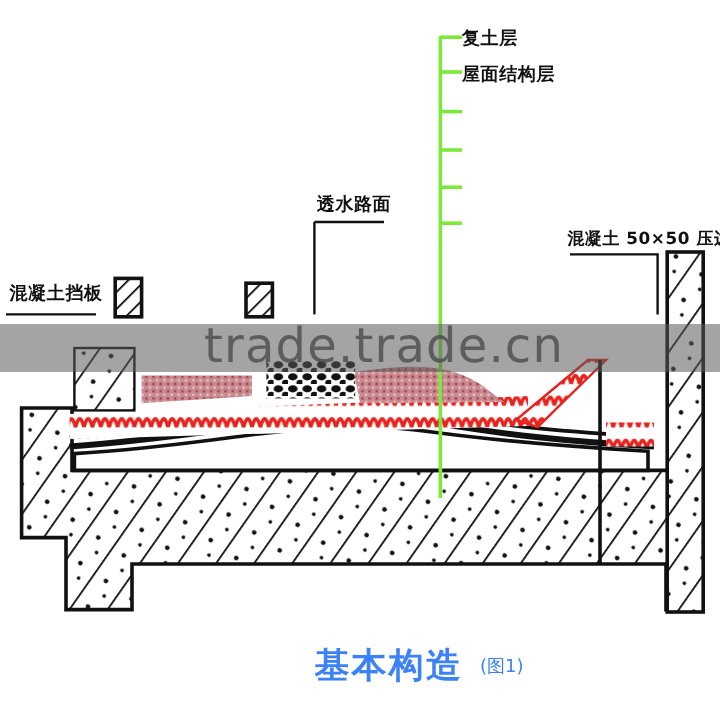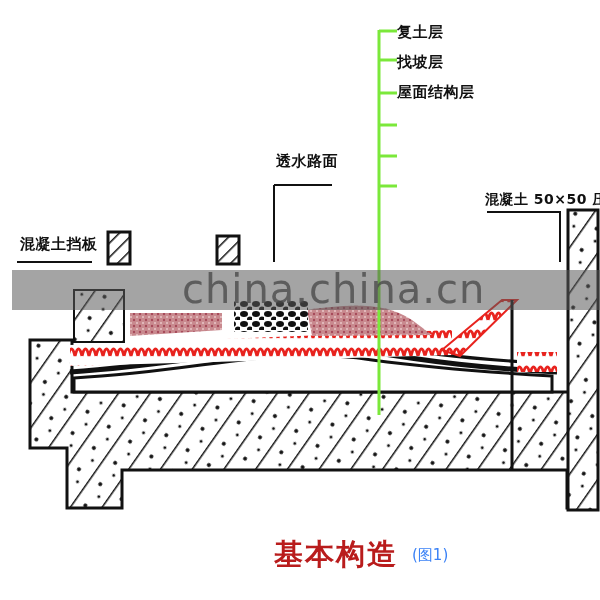--- a/index.html
+++ b/index.html
@@ -1,29 +1,29 @@
 <!DOCTYPE html>
 <html><head>
 <meta charset="utf-8">
 <style>
   html, body { margin: 0; padding: 0; background: #ffffff; }
   body { width: 600px; height: 600px; position: relative; overflow: hidden;
          font-family: "DejaVu Sans", sans-serif; }
-  .canvas { position: absolute; left: 0; top: 0; width: 568px; height: 600px; margin-left: 12px; }
+  .canvas { position: absolute; left: 0; top: 0; width: 568px; height: 600px; }
   .label { position: absolute; font-size: 15px; font-weight: bold; color: #111;
            white-space: nowrap; line-height: 17px; letter-spacing: 0.5px; }
   .layer-list { position: absolute; left: 385px; top: 24px; }
   .layer-list .label { position: static; display: block; margin-bottom: 2px; }
   .watermark { position: absolute; left: 0; top: 270px; width: 600px; height: 40px;
                background: rgba(90,90,90,0.55); }
   .watermark-text { position: absolute; left: 170px; top: 266px; font-size: 40px;
                color: rgba(70,70,70,0.75); font-family: "DejaVu Sans", sans-serif;
                letter-spacing: 1px; }
   .caption { position: absolute; left: 262px; top: 535px; font-size: 29px; font-weight: bold;
-             color: #b91c1c; letter-spacing: 2px; }
+             color: #3b82f6; letter-spacing: 2px; }
   .caption-sub { position: absolute; left: 400px; top: 546px; font-size: 15px; color: #3b82f6; }
 </style>
 </head>
 <body>
 
 <div class="canvas">
   <svg width="600" height="600" viewBox="0 0 600 600">
     <defs>
       <pattern id="hatch" patternUnits="userSpaceOnUse" width="26" height="26" patternTransform="rotate(35)">
         <rect width="26" height="26" fill="#fff"></rect>
@@ -86,26 +86,25 @@
       <line x1="367" y1="60" x2="385" y2="60"></line>
       <line x1="367" y1="93" x2="385" y2="93"></line>
       <line x1="367" y1="125" x2="385" y2="125"></line>
       <line x1="367" y1="156" x2="385" y2="156"></line>
       <line x1="367" y1="186" x2="385" y2="186"></line>
     </g>
   </svg>
 
   <div class="layer-list">
     <span class="label" style="margin-bottom:13px">复土层</span>
-    <span class="label" style="margin-bottom:13px">找坡层</span>
     <span class="label">屋面结构层</span>
   </div>
 
   <span class="label" style="left:8px; top:236px;">混凝土挡板</span>
-  <span class="label" style="left:264px; top:153px;font-family:Liberation Serif, serif;">透水路面</span>
+  <span class="label" style="left:264px; top:163px;font-family:Liberation Serif, serif;">透水路面</span>
   <span class="label" style="left:473px; top:191px; font-size:14px;">混凝土 50×50 压边</span>
 
   <div class="watermark"></div>
-  <span class="watermark-text">china.china.cn</span>
+  <span class="watermark-text">trade.trade.cn</span>
 
   <span class="caption">基本构造</span>
   <span class="caption-sub">(图1)</span>
 </div>
 
 </body></html>

